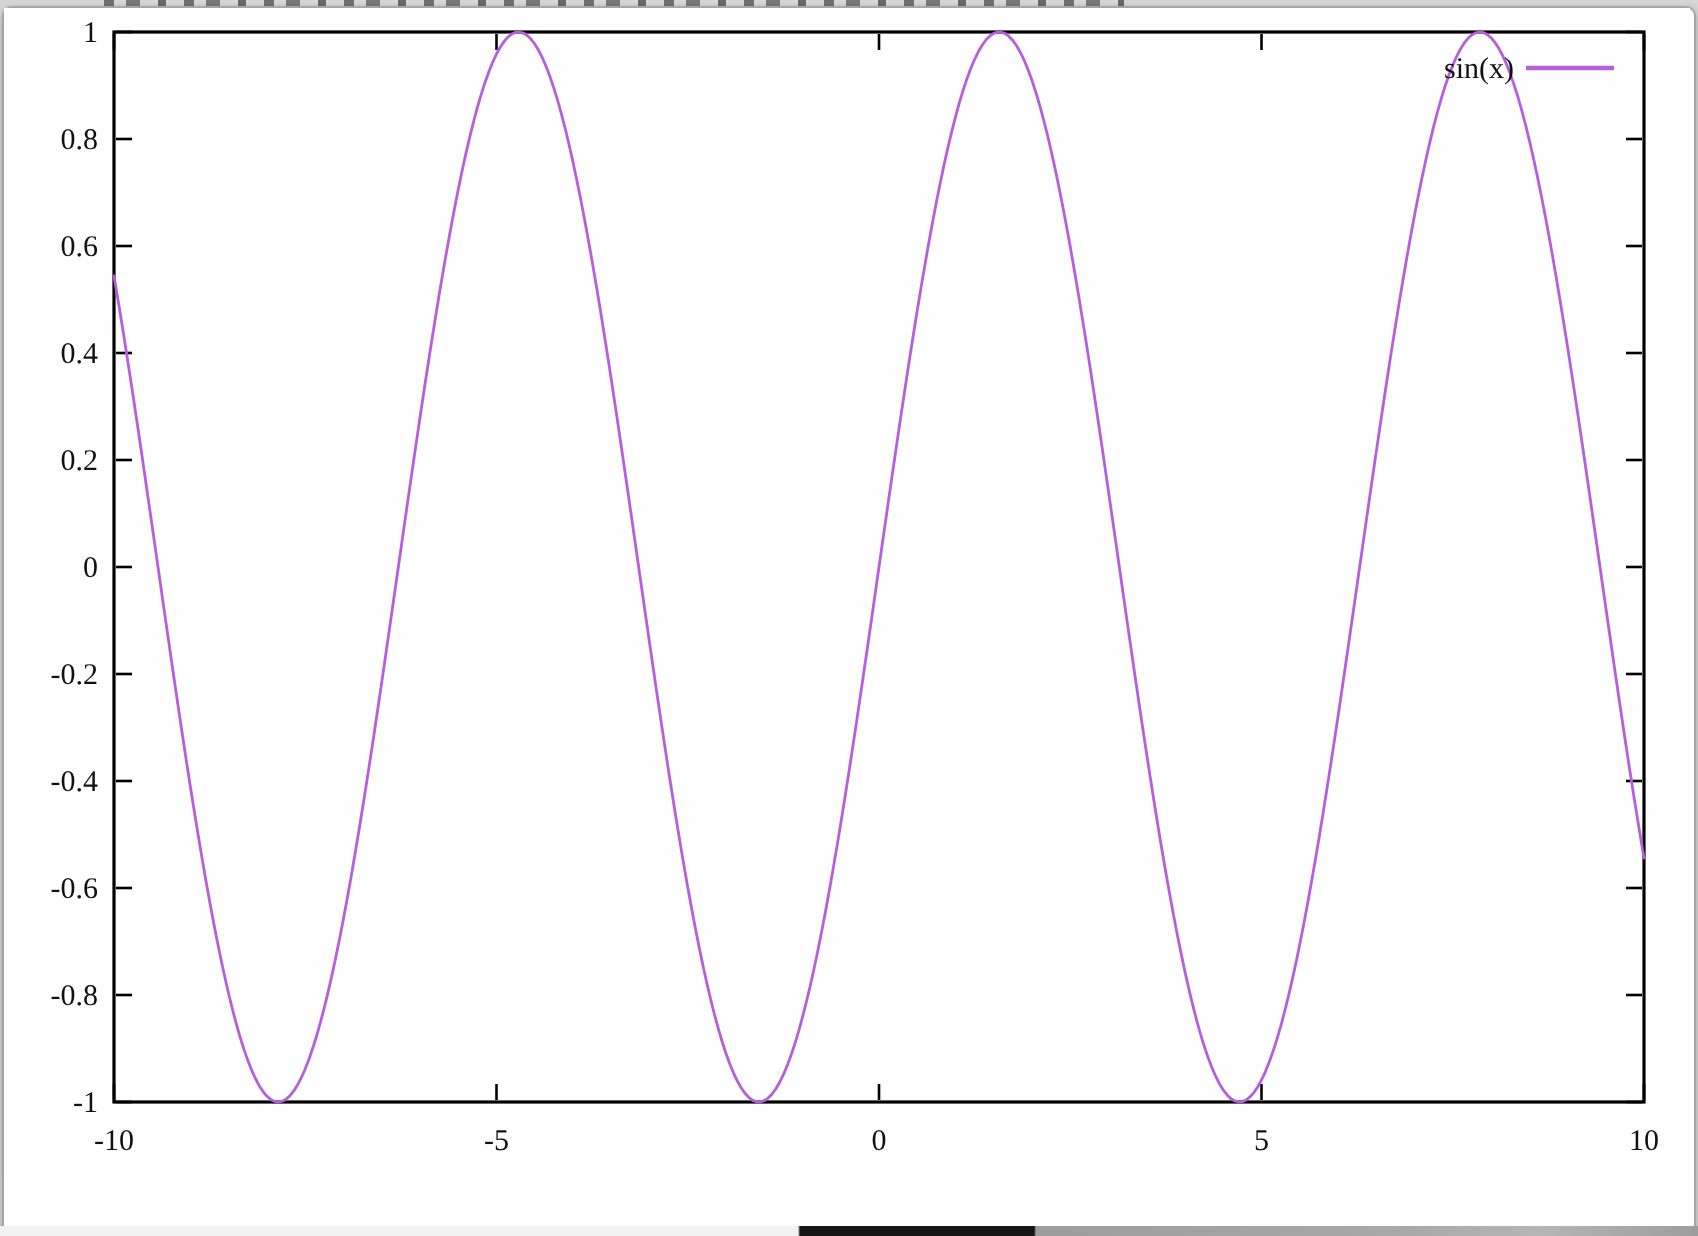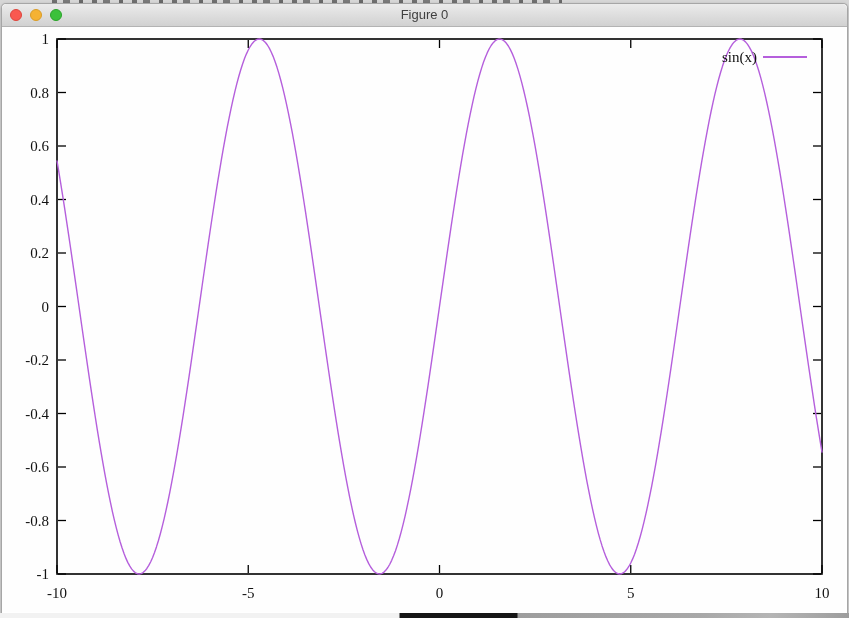--- a/index.html
+++ b/index.html
@@ -72,28 +72,20 @@
     font-family: "Liberation Serif", "DejaVu Serif", serif;
     fill: #111111;
   }
 </style>
 </head>
 <body>
 
 <div class="artifact-top"></div>
 
 <div class="window">
-  <div class="titlebar">
-    <div class="lights">
-      <span class="light red"></span>
-      <span class="light yellow"></span>
-      <span class="light green"></span>
-    </div>
-    <div class="title">Figure 0</div>
-  </div>
   <div class="content">
     <svg id="plot" width="843" height="585" viewBox="0 0 843 585">
         <rect x="55" y="12" width="765" height="535" fill="none" stroke="#000000" stroke-width="1.6"></rect>
         <line x1="56" y1="547" x2="64" y2="547" stroke="#000000" stroke-width="1.3"></line>
         <line x1="811" y1="547" x2="819" y2="547" stroke="#000000" stroke-width="1.3"></line>
         <text x="47" y="552" text-anchor="end" font-size="15">-1</text>
         <line x1="56" y1="493.5" x2="64" y2="493.5" stroke="#000000" stroke-width="1.3"></line>
         <line x1="811" y1="493.5" x2="819" y2="493.5" stroke="#000000" stroke-width="1.3"></line>
         <text x="47" y="498.5" text-anchor="end" font-size="15">-0.8</text>
         <line x1="56" y1="440" x2="64" y2="440" stroke="#000000" stroke-width="1.3"></line>

